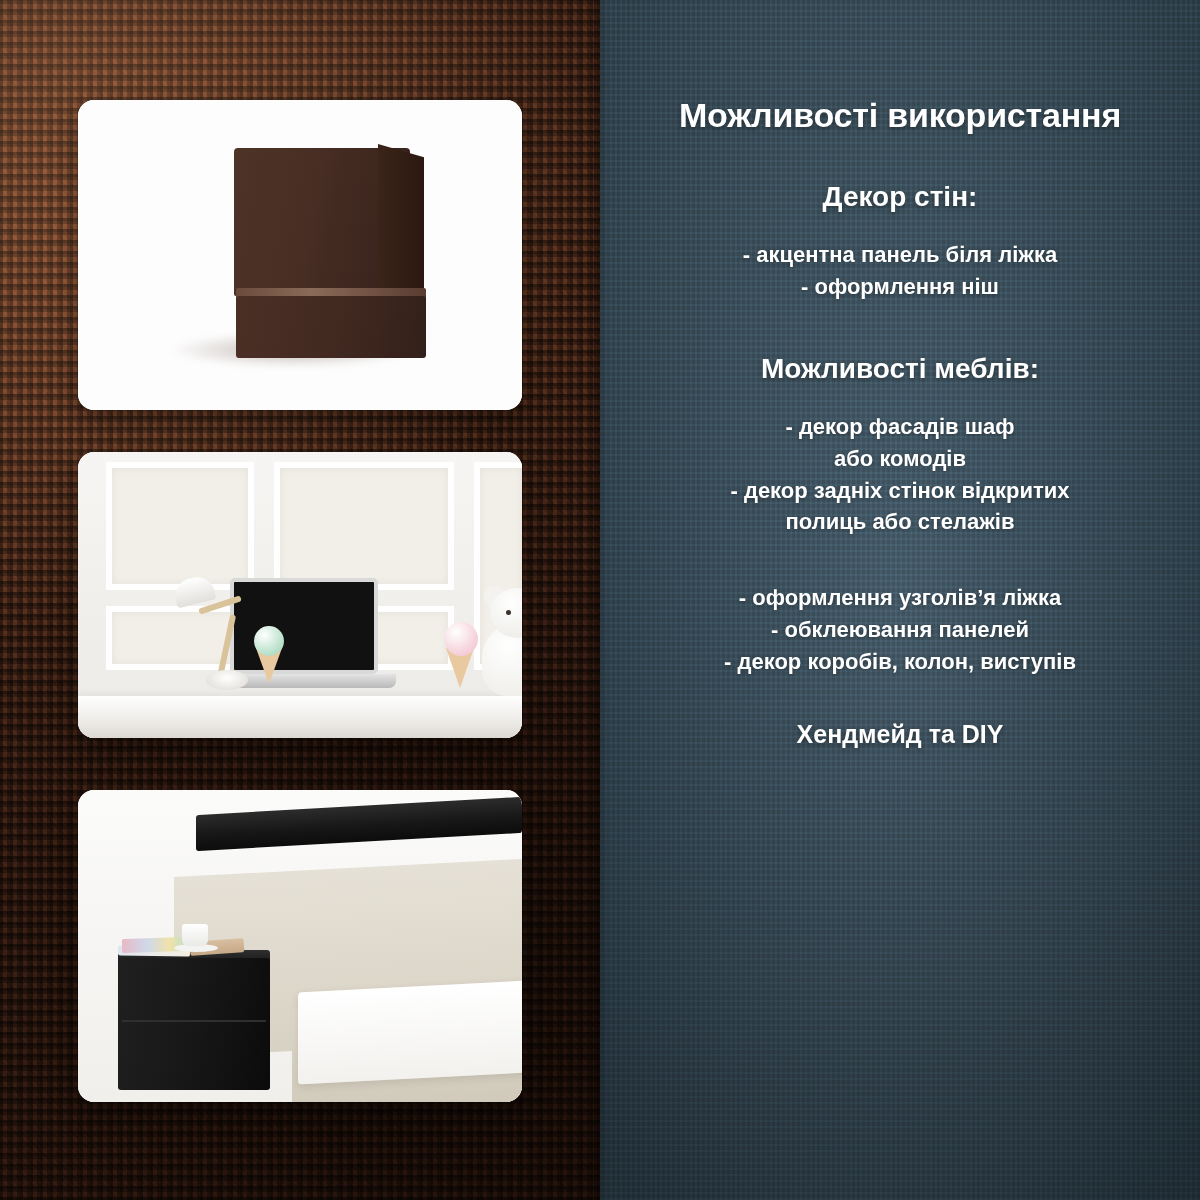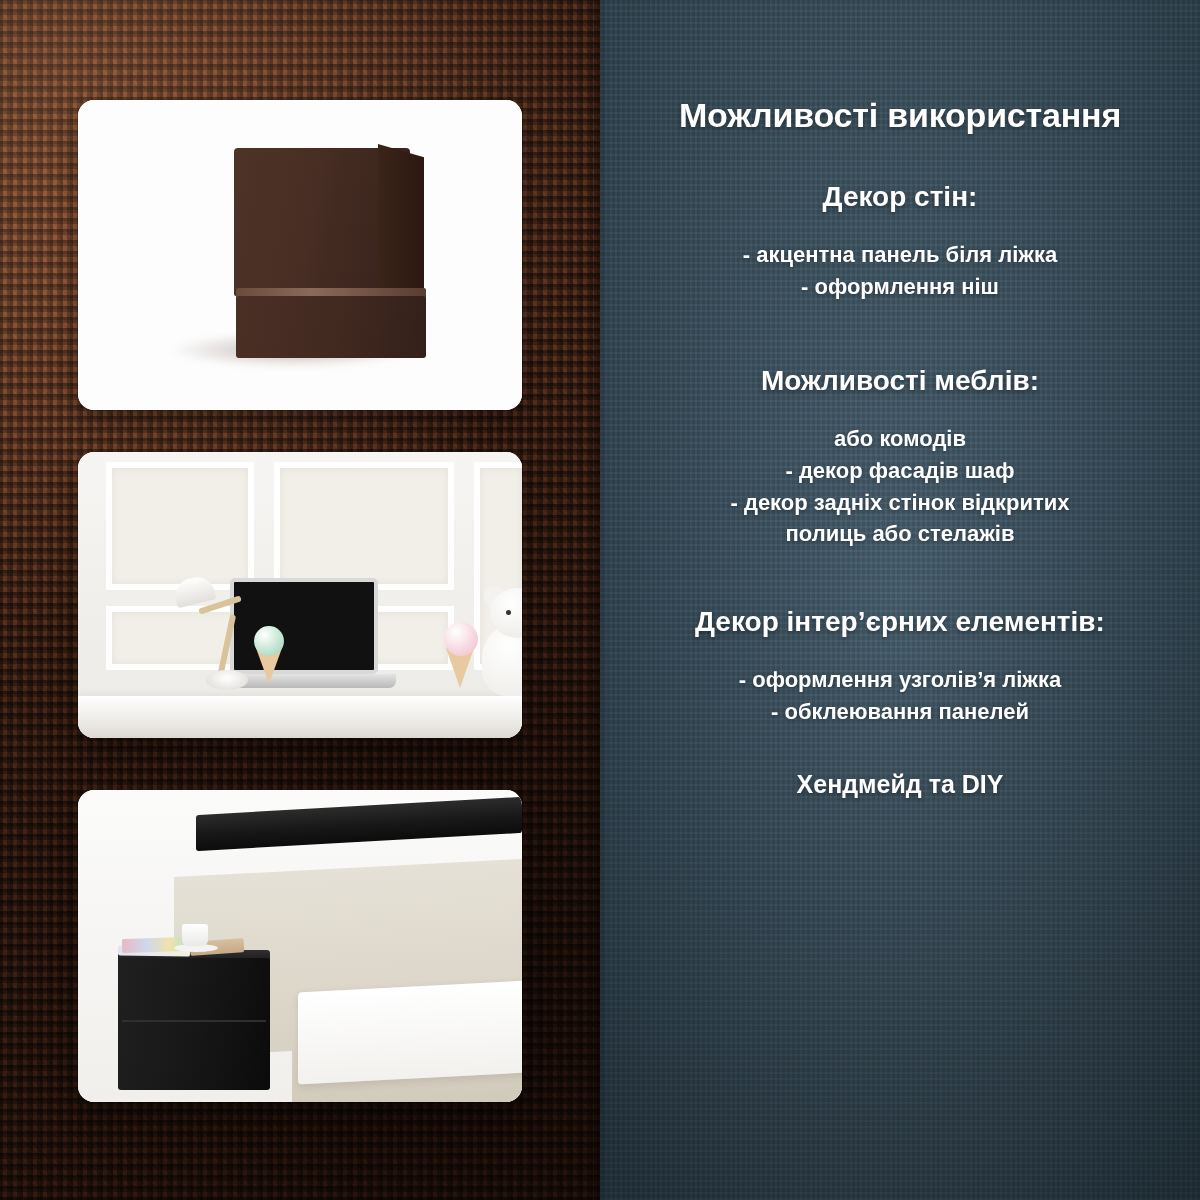--- a/index.html
+++ b/index.html
@@ -278,21 +278,21 @@
     font-size: 34px;
     font-weight: 700;
     letter-spacing: -0.2px;
     margin: 0 0 46px 0;
     text-shadow: 0 2px 5px rgba(0,0,0,0.38);
   }
   .sect { margin-bottom: 6px; }
   .sect-title {
     font-size: 28px;
     font-weight: 700;
-    margin: 12px 0 26px 0;
+    margin: 0 0 26px 0;
     text-shadow: 0 2px 5px rgba(0,0,0,0.38);
   }
   .sect-line {
     font-size: 22px;
     font-weight: 600;
     line-height: 1.45;
     margin: 0;
     text-shadow: 0 1px 4px rgba(0,0,0,0.35);
   }
   .gap-lg { height: 44px; }
@@ -379,29 +379,29 @@
     <div class="sect">
       <div class="sect-title">Декор стін:</div>
       <p class="sect-line">- акцентна панель біля ліжка</p>
       <p class="sect-line">- оформлення ніш</p>
     </div>
 
     <div class="gap-lg"></div>
 
     <div class="sect">
       <div class="sect-title">Можливості меблів:</div>
+      <p class="sect-line">- декор фасадів шаф</p>
       <p class="sect-line">або комодів</p>
-      <p class="sect-line">- декор фасадів шаф</p>
       <p class="sect-line">- декор задніх стінок відкритих</p>
       <p class="sect-line">полиць або стелажів</p>
     </div>
 
     <div class="gap-md"></div>
 
     <div class="sect">
-      <div class="sect-title">Декор інтер’єрних елементів:</div>
       <p class="sect-line">- оформлення узголів’я ліжка</p>
       <p class="sect-line">- обклеювання панелей</p>
+      <p class="sect-line">- декор коробів, колон, виступів</p>
     </div>
 
     <div class="footer-note">Хендмейд та DIY</div>
   </div>
 </div>
 
 </body></html>

